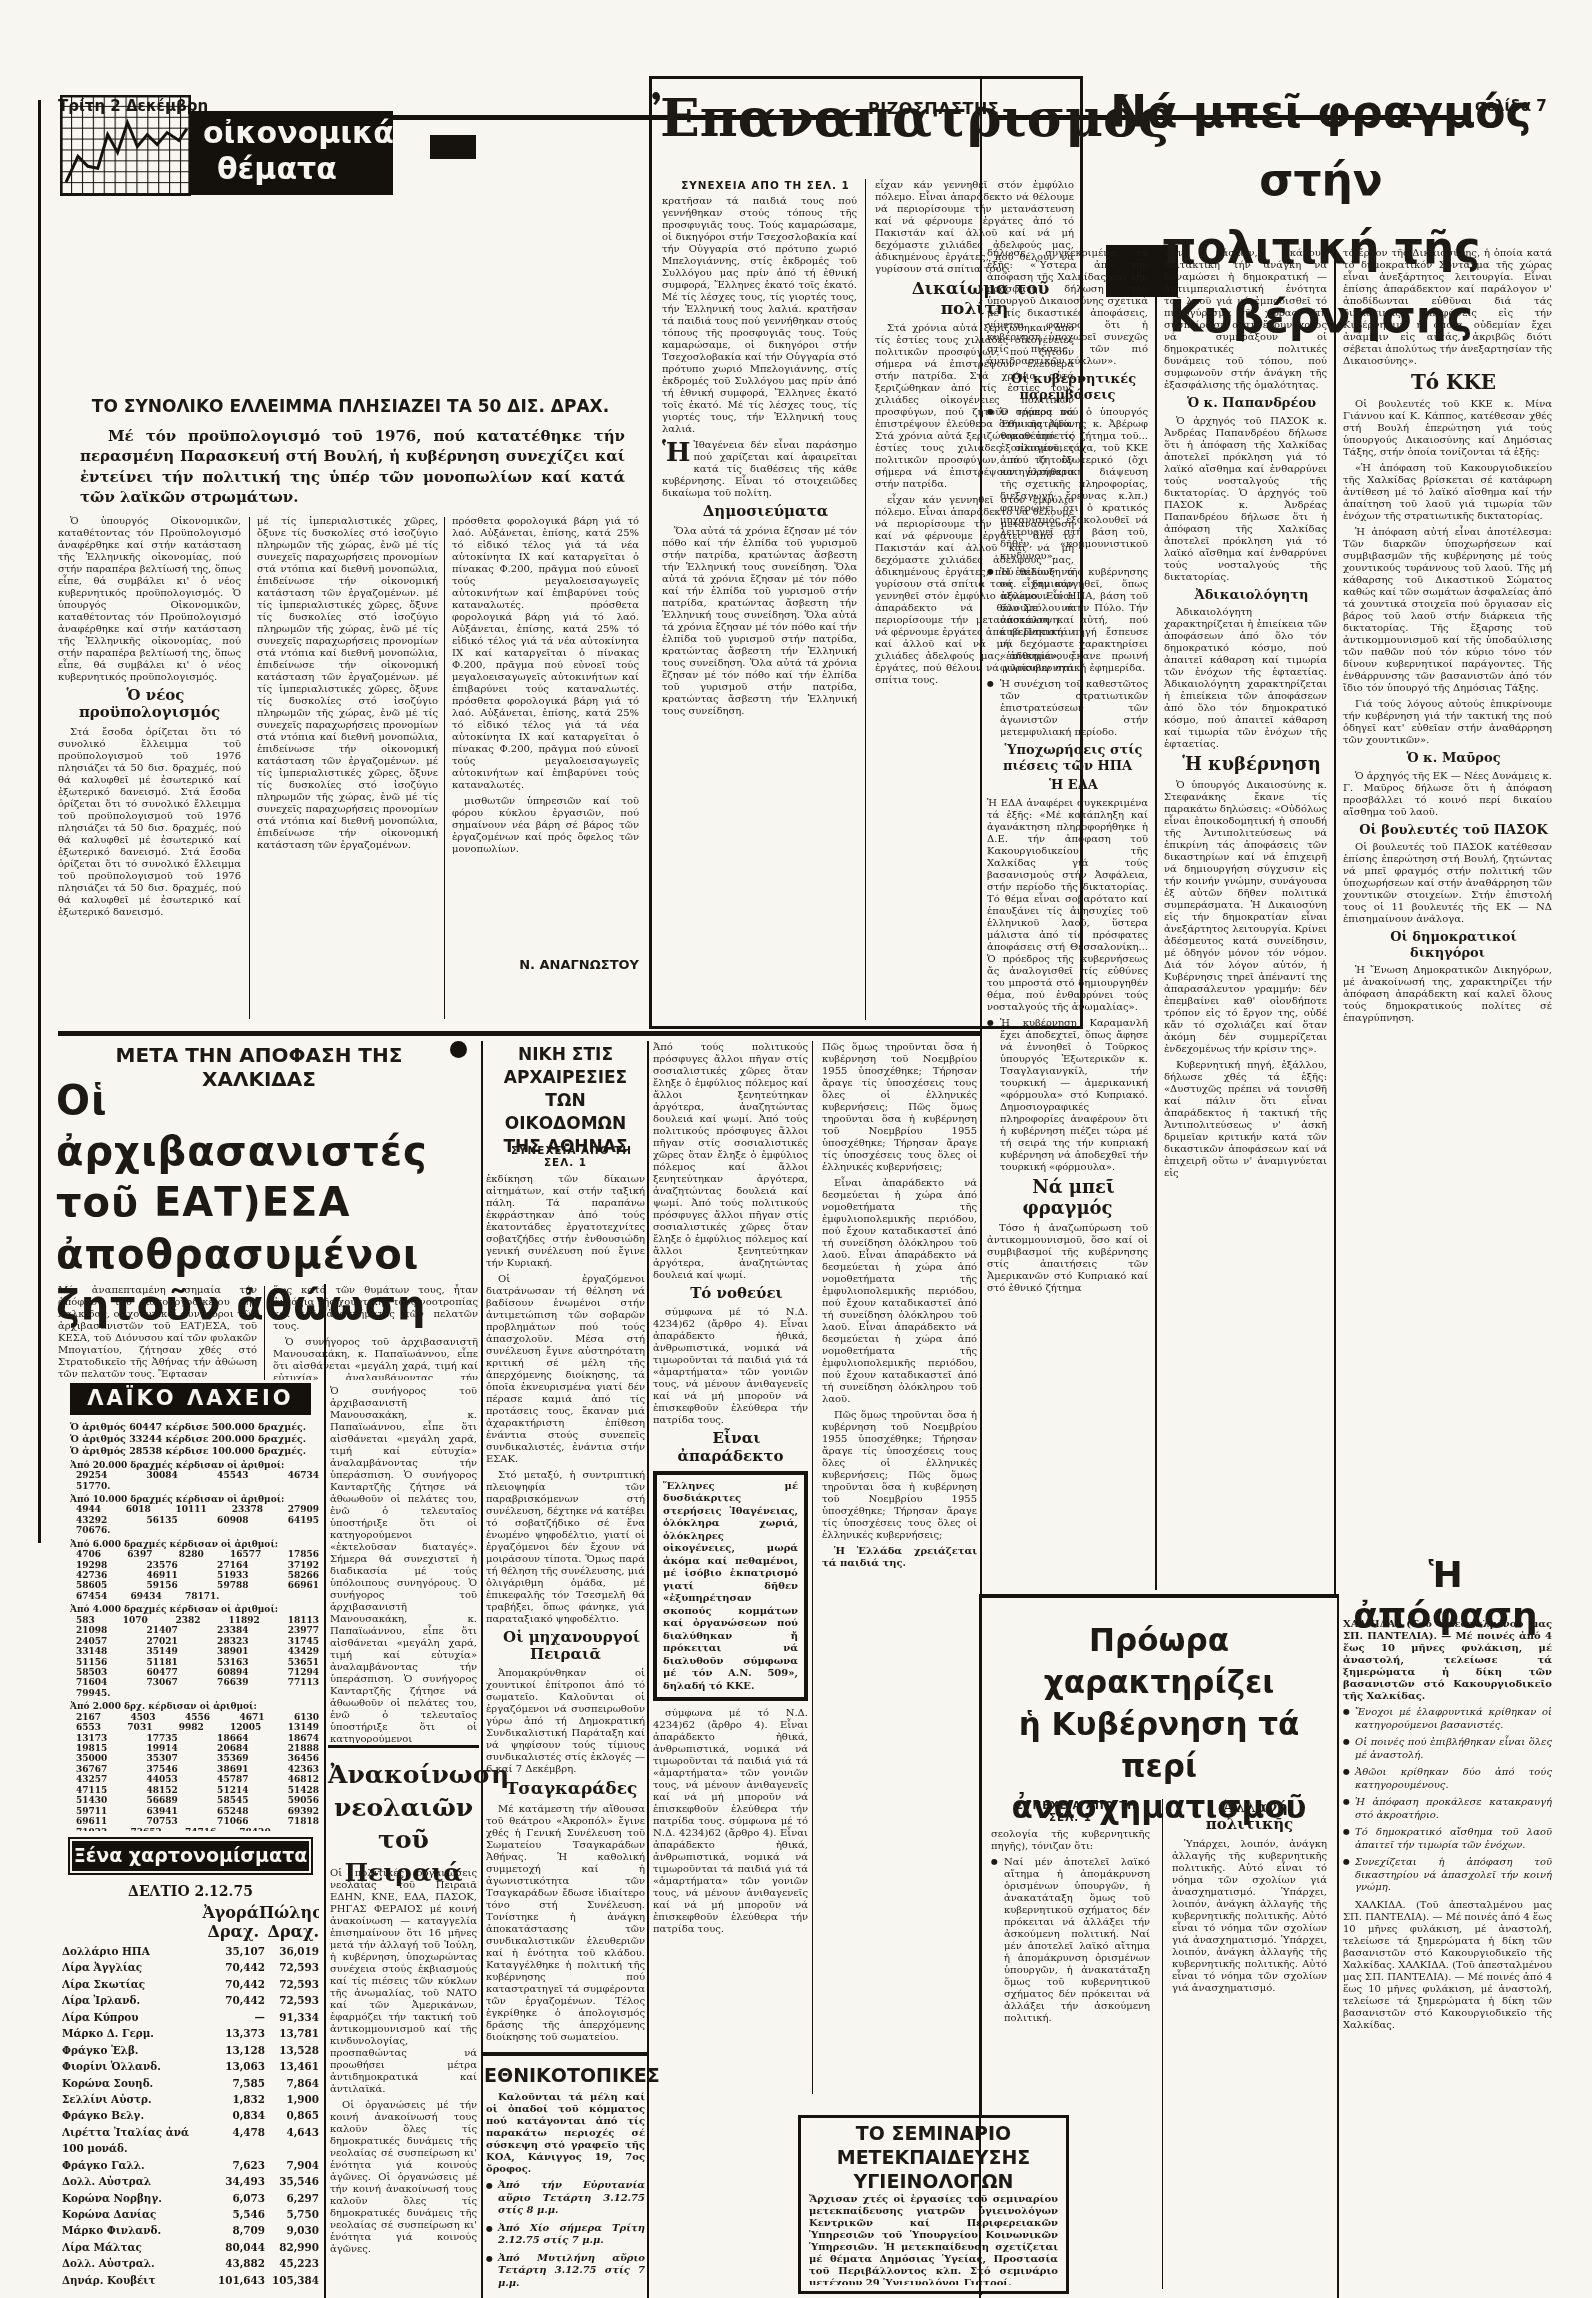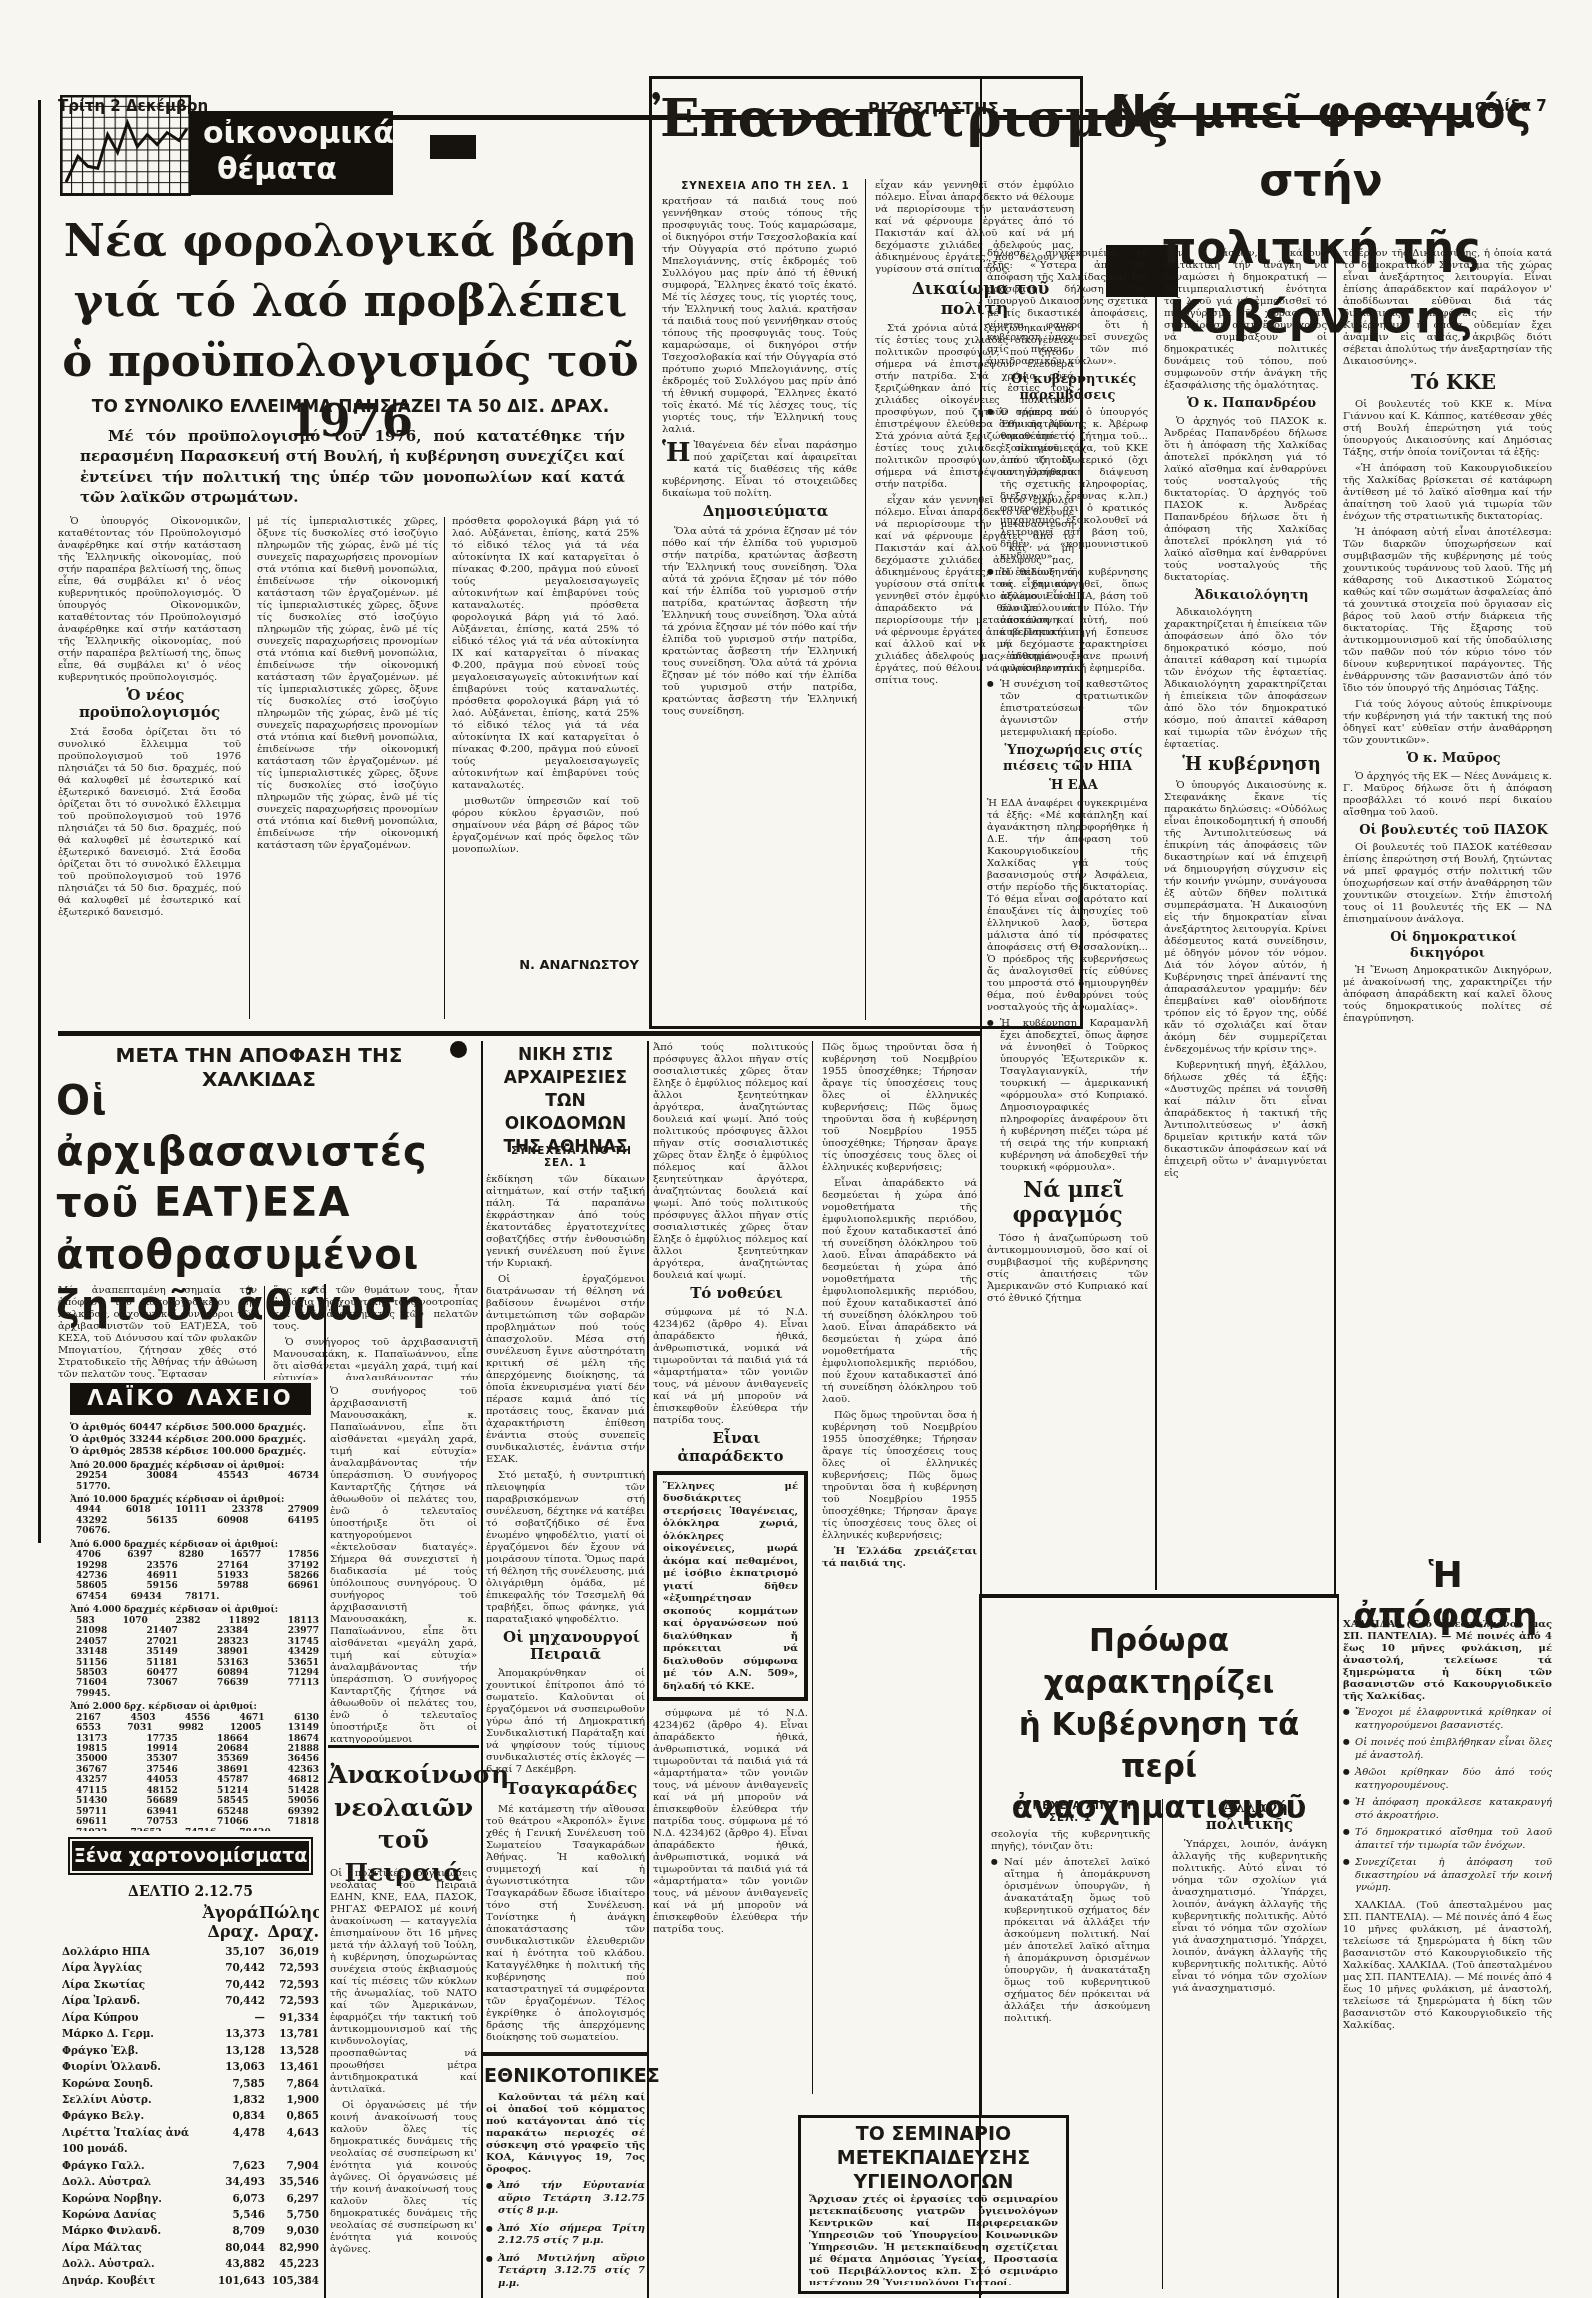--- a/index.html
+++ b/index.html
@@ -54,25 +54,20 @@
       <rect x="1" y="1" width="130" height="100" fill="url(#grid)" stroke="#16130f" stroke-width="3"></rect>
       <polyline points="6,88 18,62 28,72 38,74 48,40 58,58 68,28 78,52 88,40 98,50 108,38 120,46 128,34" fill="none" stroke="#16130f" stroke-width="3"></polyline>
     </svg>
   </div>
   <div class="abs blackbar" style="left:189px;top:111px;width:204px;height:84px;padding:4px 0 0 14px;box-sizing:border-box;">
     <div style="font:bold 30px/1.2 'DejaVu Sans',sans-serif;">οἰκονομικά</div>
     <div style="font:bold 30px/1.2 'DejaVu Sans',sans-serif;padding-left:14px;">θέματα</div>
   </div>
   <div class="abs rule" style="left:430px;top:135px;width:46px;height:24px;"></div>
 
-  <div class="abs headline-serif" style="left:58px;top:211px;width:585px;font-size:45px;line-height:1.33;">
-    <div>Νέα φορολογικά βάρη</div>
-    <div>γιά τό λαό προβλέπει</div>
-    <div>ὁ προϋπολογισμός τοῦ 1976</div>
-  </div>
   <div class="abs headline-sans" style="left:58px;top:396px;width:585px;font-size:17px;">ΤΟ ΣΥΝΟΛΙΚΟ ΕΛΛΕΙΜΜΑ ΠΛΗΣΙΑΖΕΙ ΤΑ 50 ΔΙΣ. ΔΡΑΧ.</div>
   <div class="abs" style="left:80px;top:426px;width:545px;font-size:15px;font-weight:bold;line-height:1.35;text-align:justify;text-indent:28px;">Μέ τόν προϋπολογισμό τοῦ 1976, πού κατατέθηκε τήν περασμένη Παρασκευή στή Βουλή, ἡ κυβέρνηση συνεχίζει καί ἐντείνει τήν πολιτική της ὑπέρ τῶν μονοπωλίων καί κατά τῶν λαϊκῶν στρωμάτων.</div>
 
   <div class="abs rule" style="left:249px;top:517px;width:1px;height:502px;"></div>
   <div class="abs rule" style="left:444px;top:517px;width:1px;height:502px;"></div>
 
   <div class="abs body-text" style="left:58px;top:515px;width:183px;height:507px;">
     <p>Ὁ ὑπουργός Οἰκονομικῶν, καταθέτοντας τόν Προϋπολογισμό ἀναφέρθηκε καί στήν κατάσταση τῆς Ἑλληνικῆς οἰκονομίας, πού στήν παραπέρα βελτίωσή της, ὅπως εἶπε, θά συμβάλει κι' ὁ νέος κυβερνητικός προϋπολογισμός. Ὁ ὑπουργός Οἰκονομικῶν, καταθέτοντας τόν Προϋπολογισμό ἀναφέρθηκε καί στήν κατάσταση τῆς Ἑλληνικῆς οἰκονομίας, πού στήν παραπέρα βελτίωσή της, ὅπως εἶπε, θά συμβάλει κι' ὁ νέος κυβερνητικός προϋπολογισμός.</p>
     <p class="sub">Ὁ νέος προϋπολογισμός</p>
     <p>Στά ἔσοδα ὁρίζεται ὅτι τό συνολικό ἔλλειμμα τοῦ προϋπολογισμοῦ τοῦ 1976 πλησιάζει τά 50 δισ. δραχμές, πού θά καλυφθεῖ μέ ἐσωτερικό καί ἐξωτερικό δανεισμό. Στά ἔσοδα ὁρίζεται ὅτι τό συνολικό ἔλλειμμα τοῦ προϋπολογισμοῦ τοῦ 1976 πλησιάζει τά 50 δισ. δραχμές, πού θά καλυφθεῖ μέ ἐσωτερικό καί ἐξωτερικό δανεισμό. Στά ἔσοδα ὁρίζεται ὅτι τό συνολικό ἔλλειμμα τοῦ προϋπολογισμοῦ τοῦ 1976 πλησιάζει τά 50 δισ. δραχμές, πού θά καλυφθεῖ μέ ἐσωτερικό καί ἐξωτερικό δανεισμό.</p>
@@ -117,21 +112,21 @@
   <div class="abs body-text" style="left:987px;top:247px;width:161px;height:1341px;">
     <p class="noind">δήλωσε, συγκεκριμένα, τά ἑξῆς: «Ὕστερα ἀπό τήν ἀπόφαση τῆς Χαλκίδας καί τήν πρόσφατη δήλωση τοῦ ὑπουργοῦ Δικαιοσύνης σχετικά μέ τίς δικαστικές ἀποφάσεις, γίνεται φανερό ὅτι ἡ κυβέρνηση ὑποχωρεῖ συνεχῶς στίς πιέσεις τῶν πιό ἀντιδραστικῶν κύκλων».</p>
     <p class="sub-sm">Οἱ κυβερνητικές παρεμβάσεις</p>
     <p class="bullet">Ὁ τρόπος πού ὁ ὑπουργός Ἐθνικῆς Ἀμύνης κ. Ἀβέρωφ τοποθέτησε τό ζήτημα τοῦ... ἐξοπλισμοῦ, τάχα, τοῦ ΚΚΕ ἀπό τό ἐξωτερικό (ὄχι κατηγορηματική διάψευση τῆς σχετικῆς πληροφορίας, διεξαγωγή ἔρευνας κ.λπ.) φανερώνει ὅτι ὁ κρατικός μηχανισμός ἐξακολουθεῖ νά λειτουργεῖ στή βάση τοῦ, δῆθεν, «κομμουνιστικοῦ κινδύνου».</p>
     <p class="bullet">Ἡ ἐπιδίωξη τῆς κυβέρνησης νά δημιουργηθεῖ, ὅπως ἀξιώνουν οἱ ΗΠΑ, βάση τοῦ 6ου Στόλου στήν Πύλο. Τήν ἀποκάλυψη αὐτή, πού κυβερνητική πηγή ἔσπευσε νά χαρακτηρίσει «ἐπιθυμία», ἔκανε πρωινή φιλοκυβερνητική ἐφημερίδα.</p>
     <p class="bullet">Ἡ συνέχιση τοῦ καθεστῶτος τῶν στρατιωτικῶν ἐπιστρατεύσεων τῶν ἀγωνιστῶν στήν μετεμφυλιακή περίοδο.</p>
     <p class="sub-sm">Ὑποχωρήσεις στίς πιέσεις τῶν ΗΠΑ</p>
     <p class="sub-sm">Ἡ ΕΔΑ</p>
     <p class="noind">Ἡ ΕΔΑ ἀναφέρει συγκεκριμένα τά ἑξῆς: «Μέ κατάπληξη καί ἀγανάκτηση πληροφορήθηκε ἡ Δ.Ε. τήν ἀπόφαση τοῦ Κακουργιοδικείου τῆς Χαλκίδας γιά τούς βασανισμούς στήν Ἀσφάλεια, στήν περίοδο τῆς δικτατορίας. Τό θέμα εἶναι σοβαρότατο καί ἐπαυξάνει τίς ἀνησυχίες τοῦ ἑλληνικοῦ λαοῦ, ὕστερα μάλιστα ἀπό τίς πρόσφατες ἀποφάσεις στή Θεσσαλονίκη... Ὁ πρόεδρος τῆς κυβερνήσεως ἄς ἀναλογισθεῖ τίς εὐθύνες του μπροστά στό δημιουργηθέν θέμα, πού ἐνθαρρύνει τούς νοσταλγούς τῆς ἀνωμαλίας».</p>
     <p class="bullet">Ἡ κυβέρνηση Καραμανλῆ ἔχει ἀποδεχτεῖ, ὅπως ἄφησε νά ἐννοηθεῖ ὁ Τοῦρκος ὑπουργός Ἐξωτερικῶν κ. Τσαγλαγιανγκίλ, τήν τουρκική — ἀμερικανική «φόρμουλα» στό Κυπριακό. Δημοσιογραφικές πληροφορίες ἀναφέρουν ὅτι ἡ κυβέρνηση πιέζει τώρα μέ τή σειρά της τήν κυπριακή κυβέρνηση νά ἀποδεχθεῖ τήν τουρκική «φόρμουλα».</p>
-    <p class="sub" style="font-size:22px;">Νά μπεῖ φραγμός</p>
+    <p class="sub" style="font-size:18px;">Νά μπεῖ φραγμός</p>
     <p>Τόσο ἡ ἀναζωπύρωση τοῦ ἀντικομμουνισμοῦ, ὅσο καί οἱ συμβιβασμοί τῆς κυβέρνησης στίς ἀπαιτήσεις τῶν Ἀμερικανῶν στό Κυπριακό καί στό ἐθνικό ζήτημα</p>
   </div>
 
   <div class="abs body-text" style="left:1164px;top:247px;width:163px;height:1341px;">
     <p class="noind">τῶν βάσεων, κάνουν ἐπιτακτική τήν ἀνάγκη νά δυναμώσει ἡ δημοκρατική — ἀντιιμπεριαλιστική ἑνότητα τοῦ λαοῦ γιά νά ἐμποδισθεῖ τό πισωγύρισμα τῆς χώρας. Στή συσπείρωση αὐτή ἔχουν χρέος νά συμπράξουν οἱ δημοκρατικές πολιτικές δυνάμεις τοῦ τόπου, πού συμφωνοῦν στήν ἀνάγκη τῆς ἐξασφάλισης τῆς ὁμαλότητας.</p>
     <p class="sub-sm">Ὁ κ. Παπανδρέου</p>
     <p>Ὁ ἀρχηγός τοῦ ΠΑΣΟΚ κ. Ἀνδρέας Παπανδρέου δήλωσε ὅτι ἡ ἀπόφαση τῆς Χαλκίδας ἀποτελεῖ πρόκληση γιά τό λαϊκό αἴσθημα καί ἐνθαρρύνει τούς νοσταλγούς τῆς δικτατορίας. Ὁ ἀρχηγός τοῦ ΠΑΣΟΚ κ. Ἀνδρέας Παπανδρέου δήλωσε ὅτι ἡ ἀπόφαση τῆς Χαλκίδας ἀποτελεῖ πρόκληση γιά τό λαϊκό αἴσθημα καί ἐνθαρρύνει τούς νοσταλγούς τῆς δικτατορίας.</p>
     <p class="sub-sm">Ἀδικαιολόγητη</p>
     <p>Ἀδικαιολόγητη χαρακτηρίζεται ἡ ἐπιείκεια τῶν ἀποφάσεων ἀπό ὅλο τόν δημοκρατικό κόσμο, πού ἀπαιτεῖ κάθαρση καί τιμωρία τῶν ἐνόχων τῆς ἑφταετίας. Ἀδικαιολόγητη χαρακτηρίζεται ἡ ἐπιείκεια τῶν ἀποφάσεων ἀπό ὅλο τόν δημοκρατικό κόσμο, πού ἀπαιτεῖ κάθαρση καί τιμωρία τῶν ἐνόχων τῆς ἑφταετίας.</p>
     <p class="sub" style="font-size:18px;">Ἡ κυβέρνηση</p>

